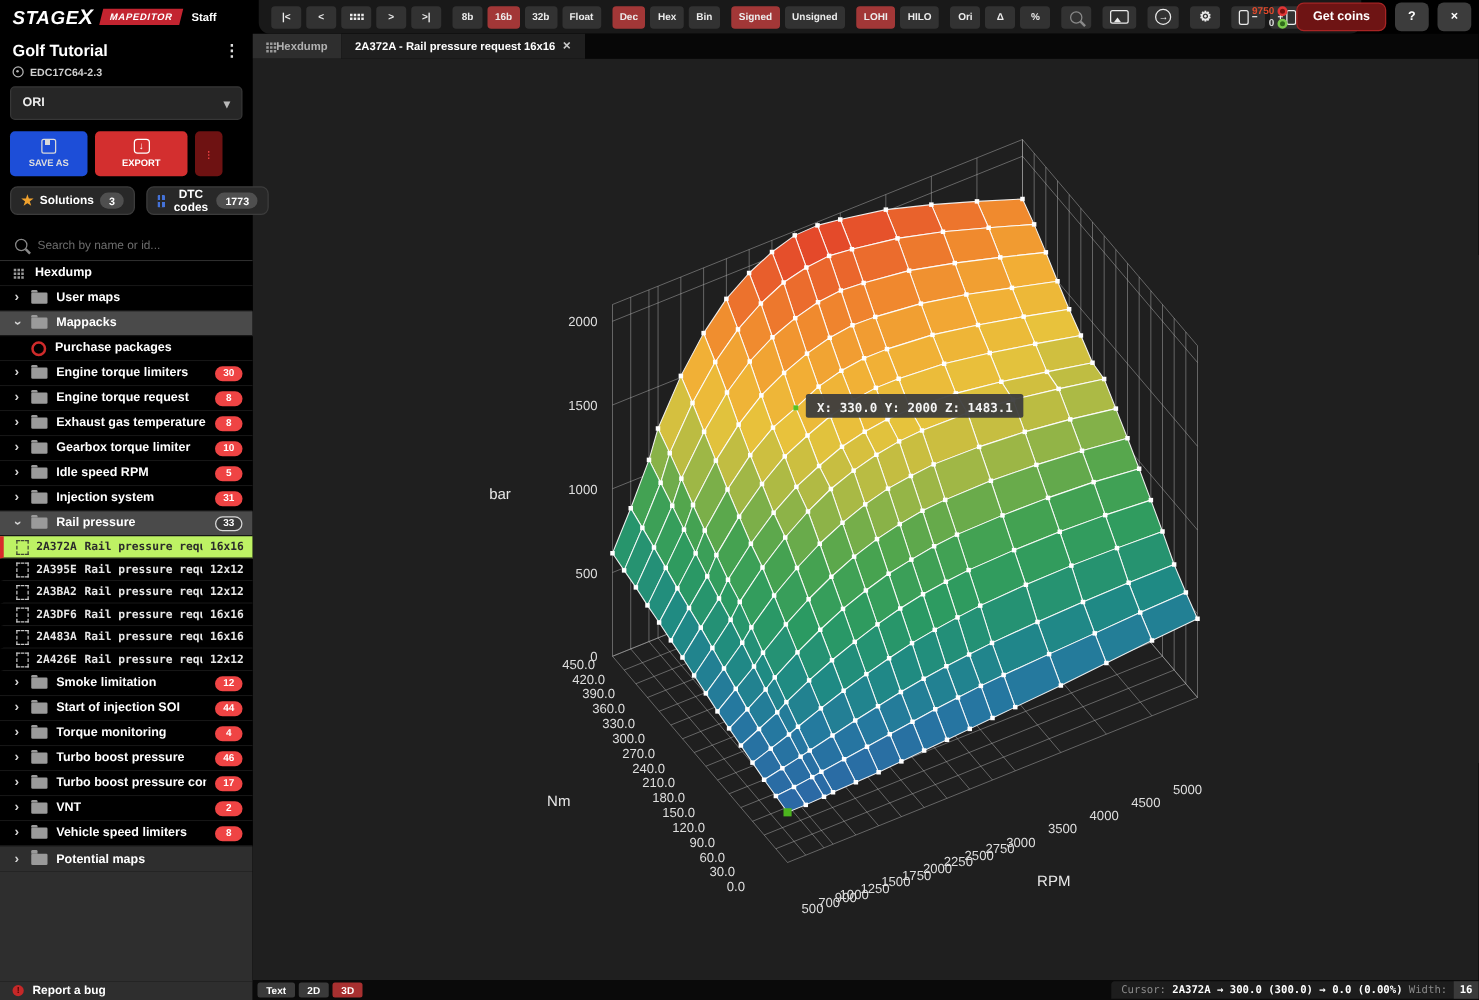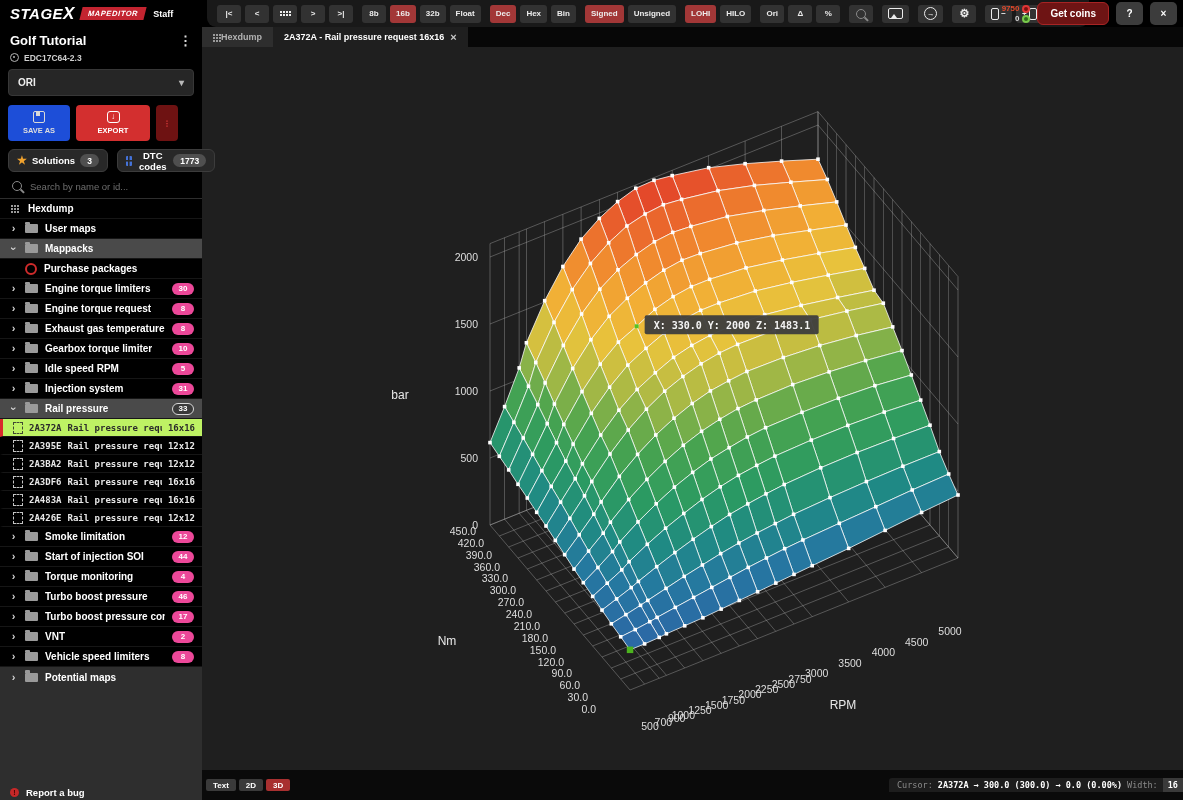--- a/index.html
+++ b/index.html
@@ -31,33 +31,33 @@
   .i-dl{width:11px;height:10px;border:1.5px solid #fff;border-radius:3px;font-size:8px;line-height:10px;text-align:center;color:#fff;}
   .btn-kebab{width:22px;background:#6e1212;color:#e84040;font-size:13px;font-weight:800;}
   .seg-row{display:flex;gap:9px;margin:8px 8px 0 8px;}
   .seg{height:23px;background:#282828;border:1px solid #3c3c3c;border-radius:6px;display:flex;align-items:center;gap:5px;
     padding:0 8px;color:#fff;font-size:9.5px;font-weight:800;font-family:inherit;cursor:pointer;}
   .star{color:#f0a22e;font-size:11px;}
   .i-dtc{width:10px;height:10px;background:
       linear-gradient(#282828 0 0) 50% 50%/1.6px 100% no-repeat,
       linear-gradient(#282828 0 0) 50% 50%/100% 1.6px no-repeat,#4472d8;border-radius:1px;}
   .pill{background:#4f4f4f;border-radius:9px;padding:1.5px 7px;font-size:8.5px;font-weight:800;color:#fff;}
-  .search-row{height:24px;display:flex;align-items:center;gap:8px;padding:0 12px;border-bottom:1px solid #2e2e2e;margin-top:2px;cursor:text;}
+  .search-row{height:24px;display:flex;align-items:center;gap:8px;padding:0 12px;border-bottom:1px solid #2e2e2e;margin-top:12px;cursor:text;}
   .i-search{width:8px;height:8px;border:1.6px solid #8a8a8a;border-radius:50%;position:relative;}
   .i-search::after{content:"";position:absolute;right:-3.4px;bottom:-2px;width:4.5px;height:1.6px;background:#8a8a8a;transform:rotate(45deg);}
   .ph{color:#6e6e6e;font-size:9.5px;}
   #tree{flex:0 0 auto;}
   .trow{display:flex;align-items:center;background:#000;border-bottom:1px solid #161616;box-sizing:border-box;cursor:pointer;}
   .trow.folder,.trow.entry{height:20px;padding-left:9px;gap:7px;}
   .trow .tchev{width:9px;color:#d5d5d5;font-size:11px;font-weight:700;line-height:9px;text-align:center;flex:0 0 9px;}
   .trow .tchev.exp{transform:rotate(90deg);}
   .i-folder{width:13px;height:9px;background:#9a9a9a;border-radius:1px;position:relative;flex:0 0 13px;}
   .i-folder::before{content:"";position:absolute;left:0;top:-2.5px;width:5px;height:2.5px;background:#9a9a9a;border-radius:1px 1px 0 0;}
   .tlabel{color:#fff;font-size:10px;font-weight:800;white-space:nowrap;overflow:hidden;flex:1;}
-  .tbadge{margin-right:8px;background:#ec4899;border-radius:9px;min-width:12px;text-align:center;padding:1.5px 5px;font-size:8px;font-weight:800;color:#fff;}
+  .tbadge{margin-right:8px;background:#ef4444;border-radius:9px;min-width:12px;text-align:center;padding:1.5px 5px;font-size:8px;font-weight:800;color:#fff;}
   .trow.sel{background:#4a4a4a;}
   .trow.sel .tbadge{background:#3a3a3a;border:1px solid #d8d8d8;padding:0.5px 4px;}
   .trow.muted{background:#2e2e2e;border-bottom:none;}
   .i-hexgrid{position:relative;width:2px;height:2px;background:#9a9a9a;margin:0 8px 6px 2px;
     box-shadow:3px 0 #9a9a9a,6px 0 #9a9a9a,0 3px #9a9a9a,3px 3px #9a9a9a,6px 3px #9a9a9a,0 6px #9a9a9a,3px 6px #9a9a9a,6px 6px #9a9a9a;flex:0 0 2px;}
   .i-purchase{width:8px;height:8px;border:2.6px solid #cf2b2b;border-radius:50%;flex:0 0 8px;}
   .trow.map{height:18px;padding-left:10px;gap:6px;font-family:"DejaVu Sans Mono",monospace;color:#e8e8e8;border-left:3px solid transparent;}
   .trow.map .mapicon{width:8px;height:10px;border:1.3px dashed currentColor;opacity:.85;flex:0 0 8px;}
   .trow.map .code,.trow.map .mlabel{font-size:9px;font-weight:700;white-space:nowrap;}
   .trow.map .mlabel{flex:1;overflow:hidden;}
@@ -103,21 +103,21 @@
   .tabx{color:#c9c9c9;font-size:11px;}
   
   #content{position:absolute;left:202px;top:47px;right:0;bottom:14px;background:#1f1f1f;cursor:grab;}
   #chart{display:block;}
   .g{stroke:#bcbcbc;stroke-width:.65;opacity:.55;}
   .mesh{stroke:#fff;stroke-width:.85;stroke-opacity:.9;stroke-linejoin:round;}
   .ticktext{fill:#dedede;font-size:10.5px;font-family:"Liberation Sans",sans-serif;}
   .axtitle{fill:#e8e8e8;font-size:12px;font-family:"Liberation Sans",sans-serif;}
   .ttext{fill:#f4f4f4;font-size:10px;font-weight:700;font-family:"DejaVu Sans Mono",monospace;}
   
-  #statusbar{position:absolute;left:202px;right:0;bottom:0;height:30px;background:#0a0a0a;display:flex;align-items:center;gap:12px;}
+  #statusbar{position:absolute;left:202px;right:0;bottom:0;height:16px;background:#0a0a0a;display:flex;align-items:center;gap:12px;}
   #views{display:flex;gap:3px;padding-left:4px;}
   .vbtn{height:12px;padding:0 7px;border:none;border-radius:2px;background:#3a3a3a;color:#fff;font-size:8px;font-weight:800;font-family:inherit;display:flex;align-items:center;cursor:pointer;}
   .vbtn.active{background:#a83030;}
   .status-right{margin-left:auto;height:14px;background:#1d1d1d;border-radius:3px 0 0 0;display:flex;align-items:center;gap:5px;padding:0 0 0 8px;
     font-family:"DejaVu Sans Mono",monospace;font-size:8.5px;}
   .sl{color:#8a8a8a;}
   .sv{color:#fff;font-weight:700;}
   .sw{color:#fff;font-weight:700;background:#3a3a3a;height:14px;display:flex;align-items:center;padding:0 5px;}
 </style>
 </head>

